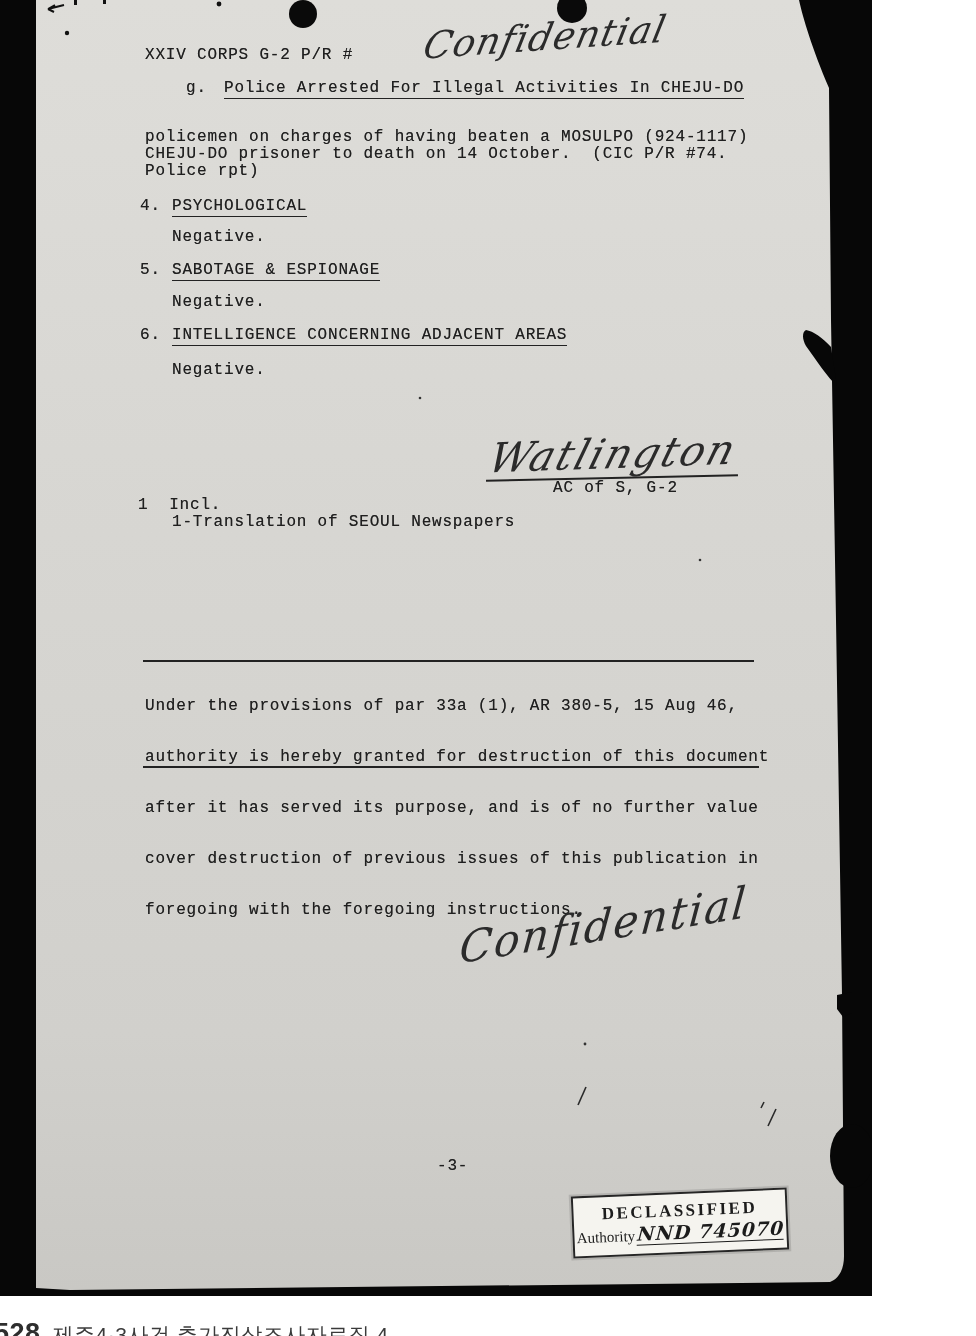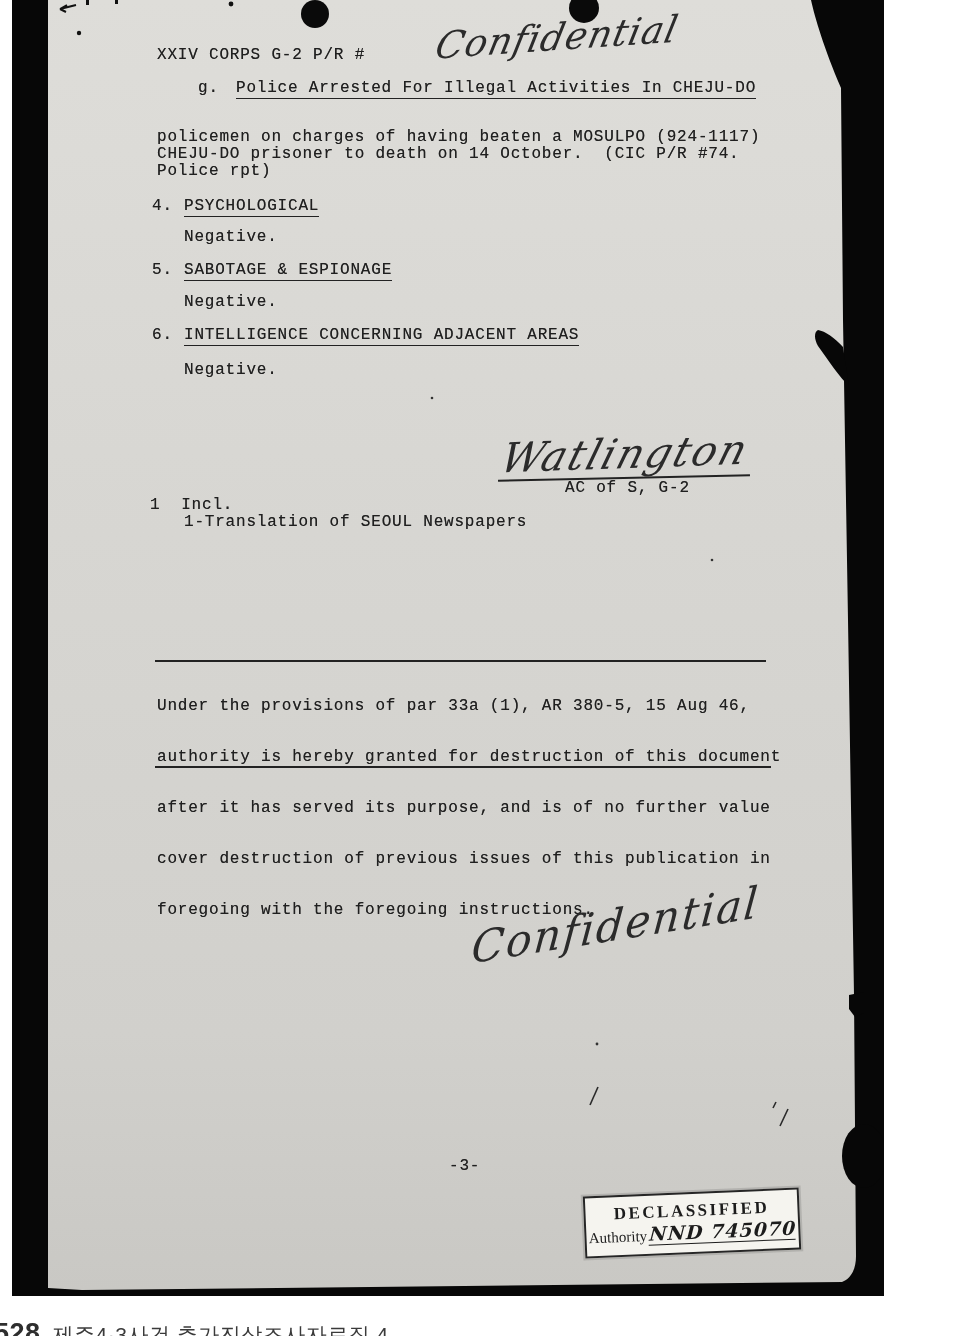--- a/index.html
+++ b/index.html
@@ -1,20 +1,20 @@
 <!DOCTYPE html>
 <html><head>
 <meta charset="utf-8">
 <style>
   html,body{margin:0;padding:0;}
   body{
     width:976px;height:1336px;position:relative;overflow:hidden;
     background:#ffffff;font-family:"Liberation Sans",sans-serif;
   }
-  .scan-wrap{position:absolute;left:12px;top:0;width:872px;height:1296px;}
+  .scan-wrap{position:absolute;left:0;top:0;width:872px;height:1296px;}
   
   .tw{
     position:absolute;color:#1f1f1f;font-family:"Liberation Mono",monospace;
     font-size:16px;line-height:17px;letter-spacing:.8px;white-space:pre;
     text-shadow:0 0 .6px rgba(25,25,25,.65);
   }
   .tw-u{border-bottom:1.6px solid #222;padding-bottom:1px;}
   .hand{
     position:absolute;color:#2b2b2b;font-family:"DejaVu Serif",serif;
     font-style:italic;white-space:nowrap;

